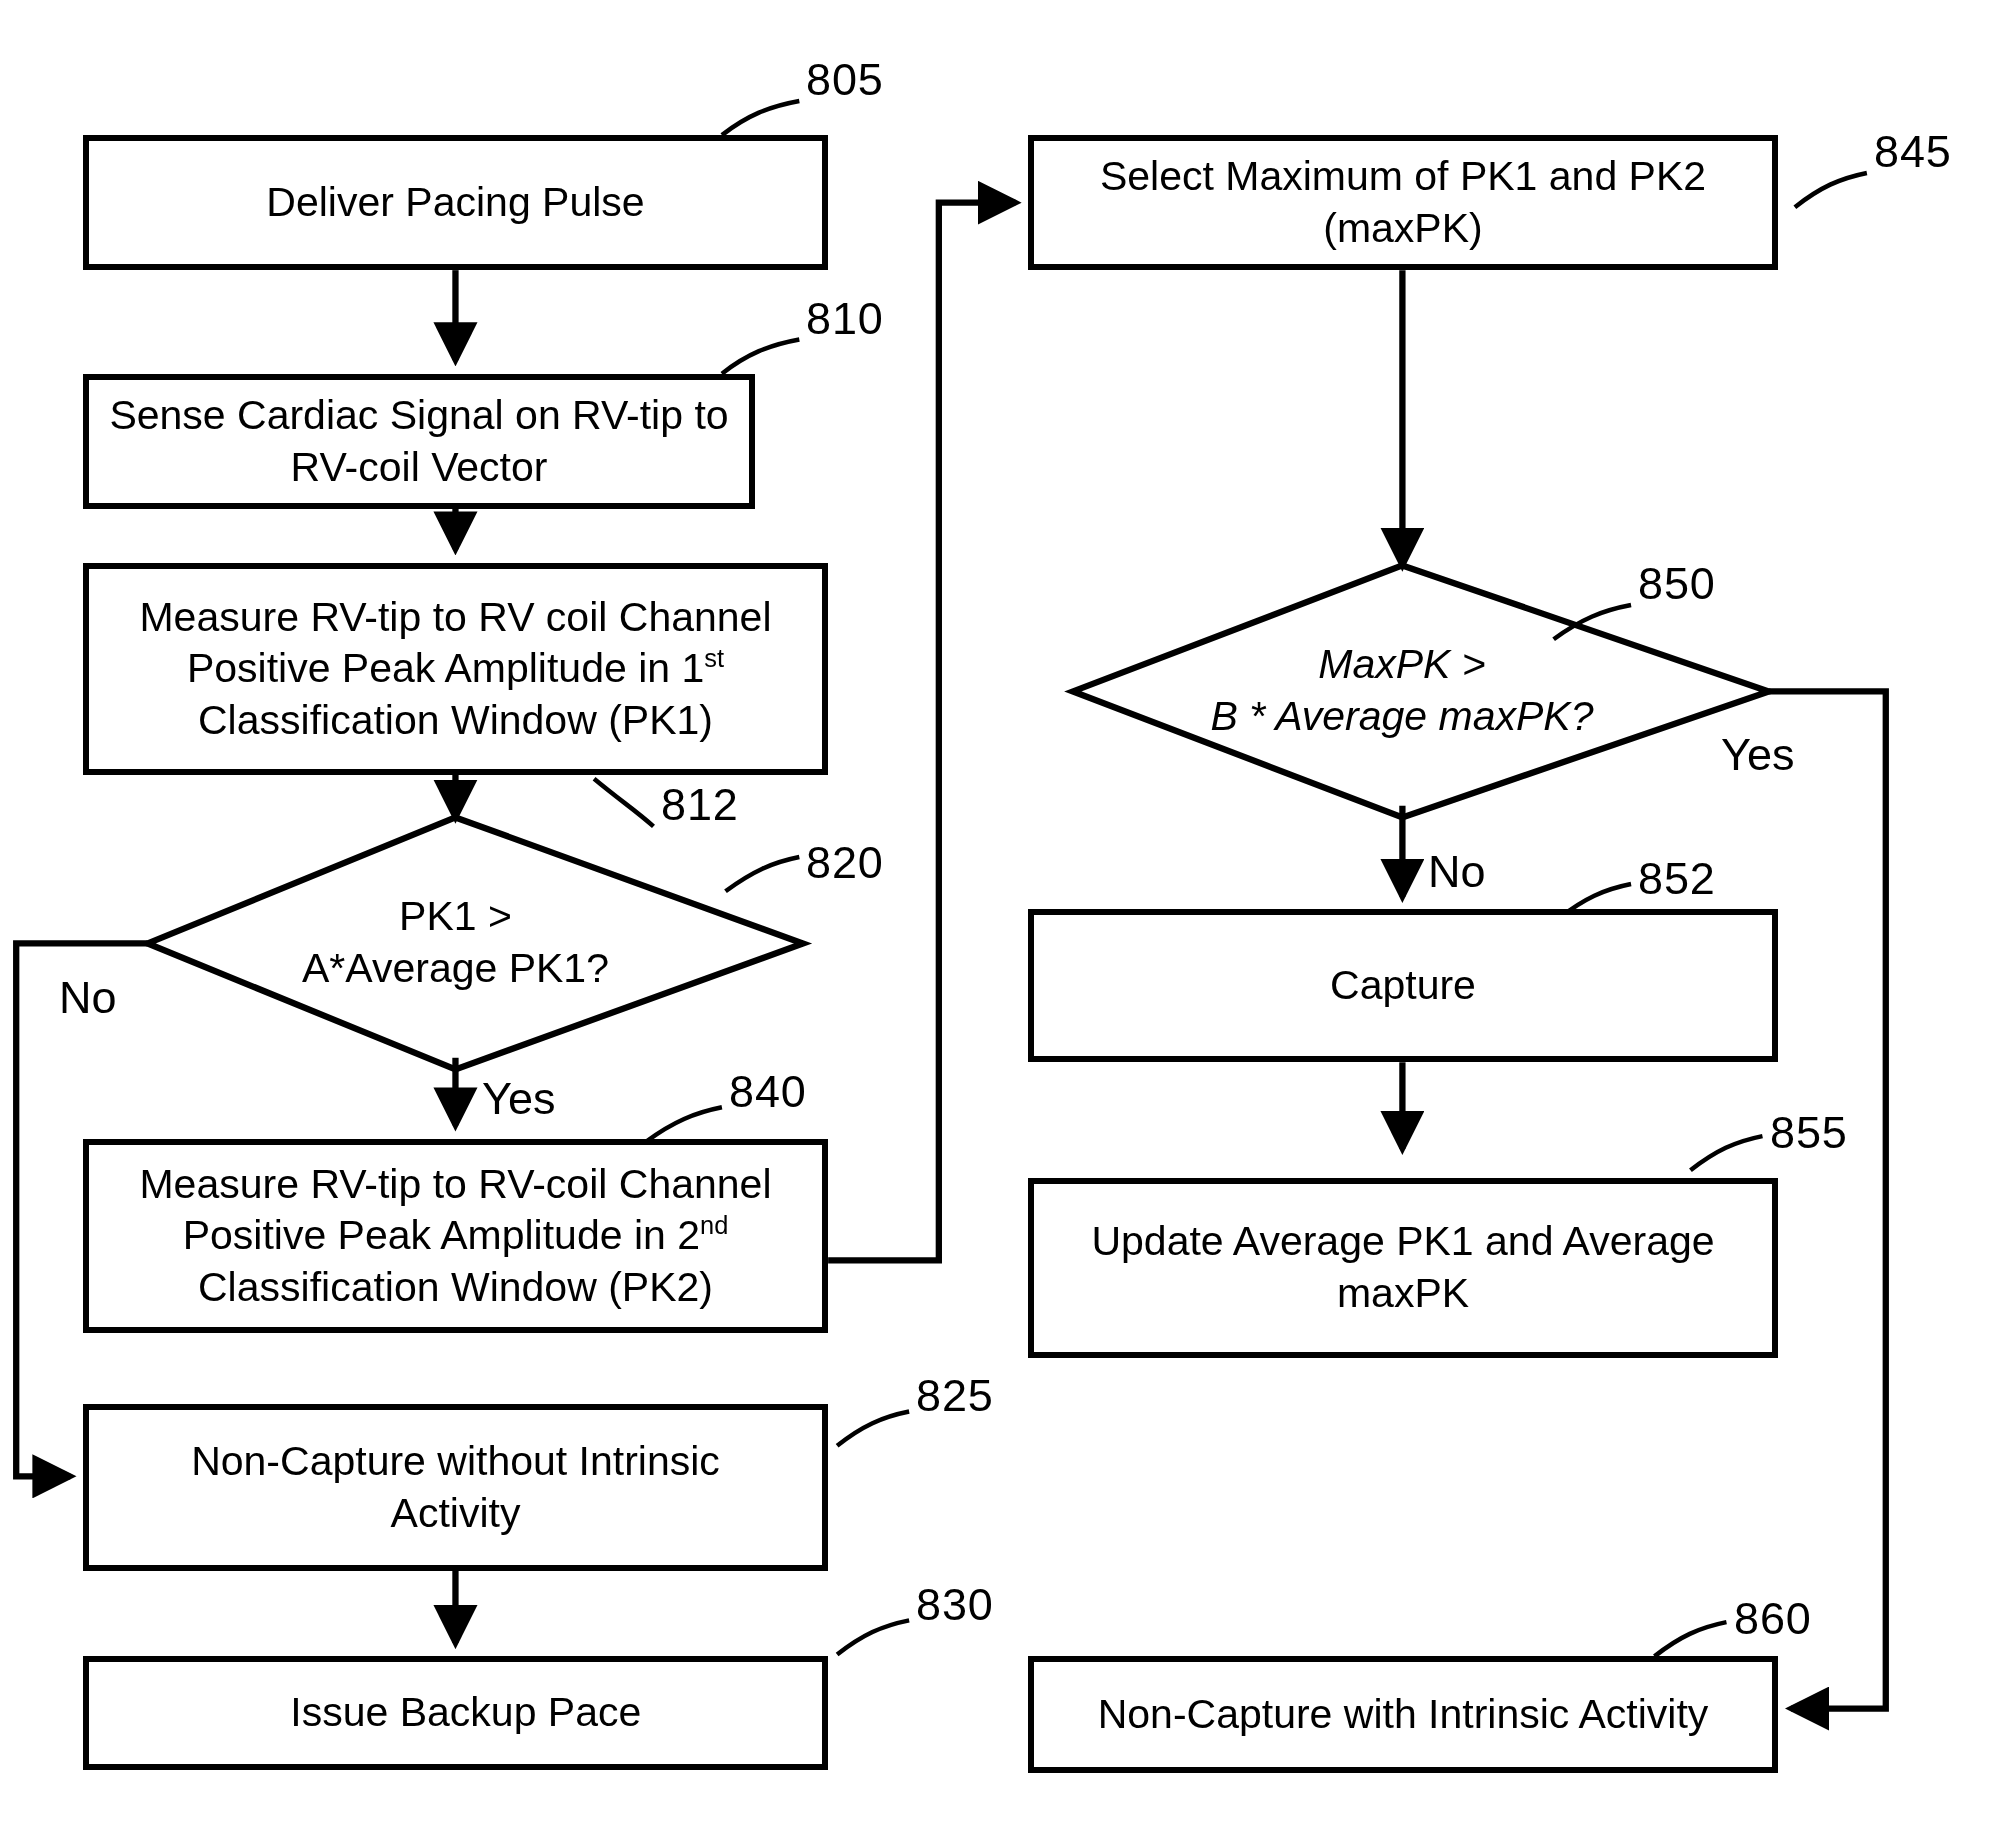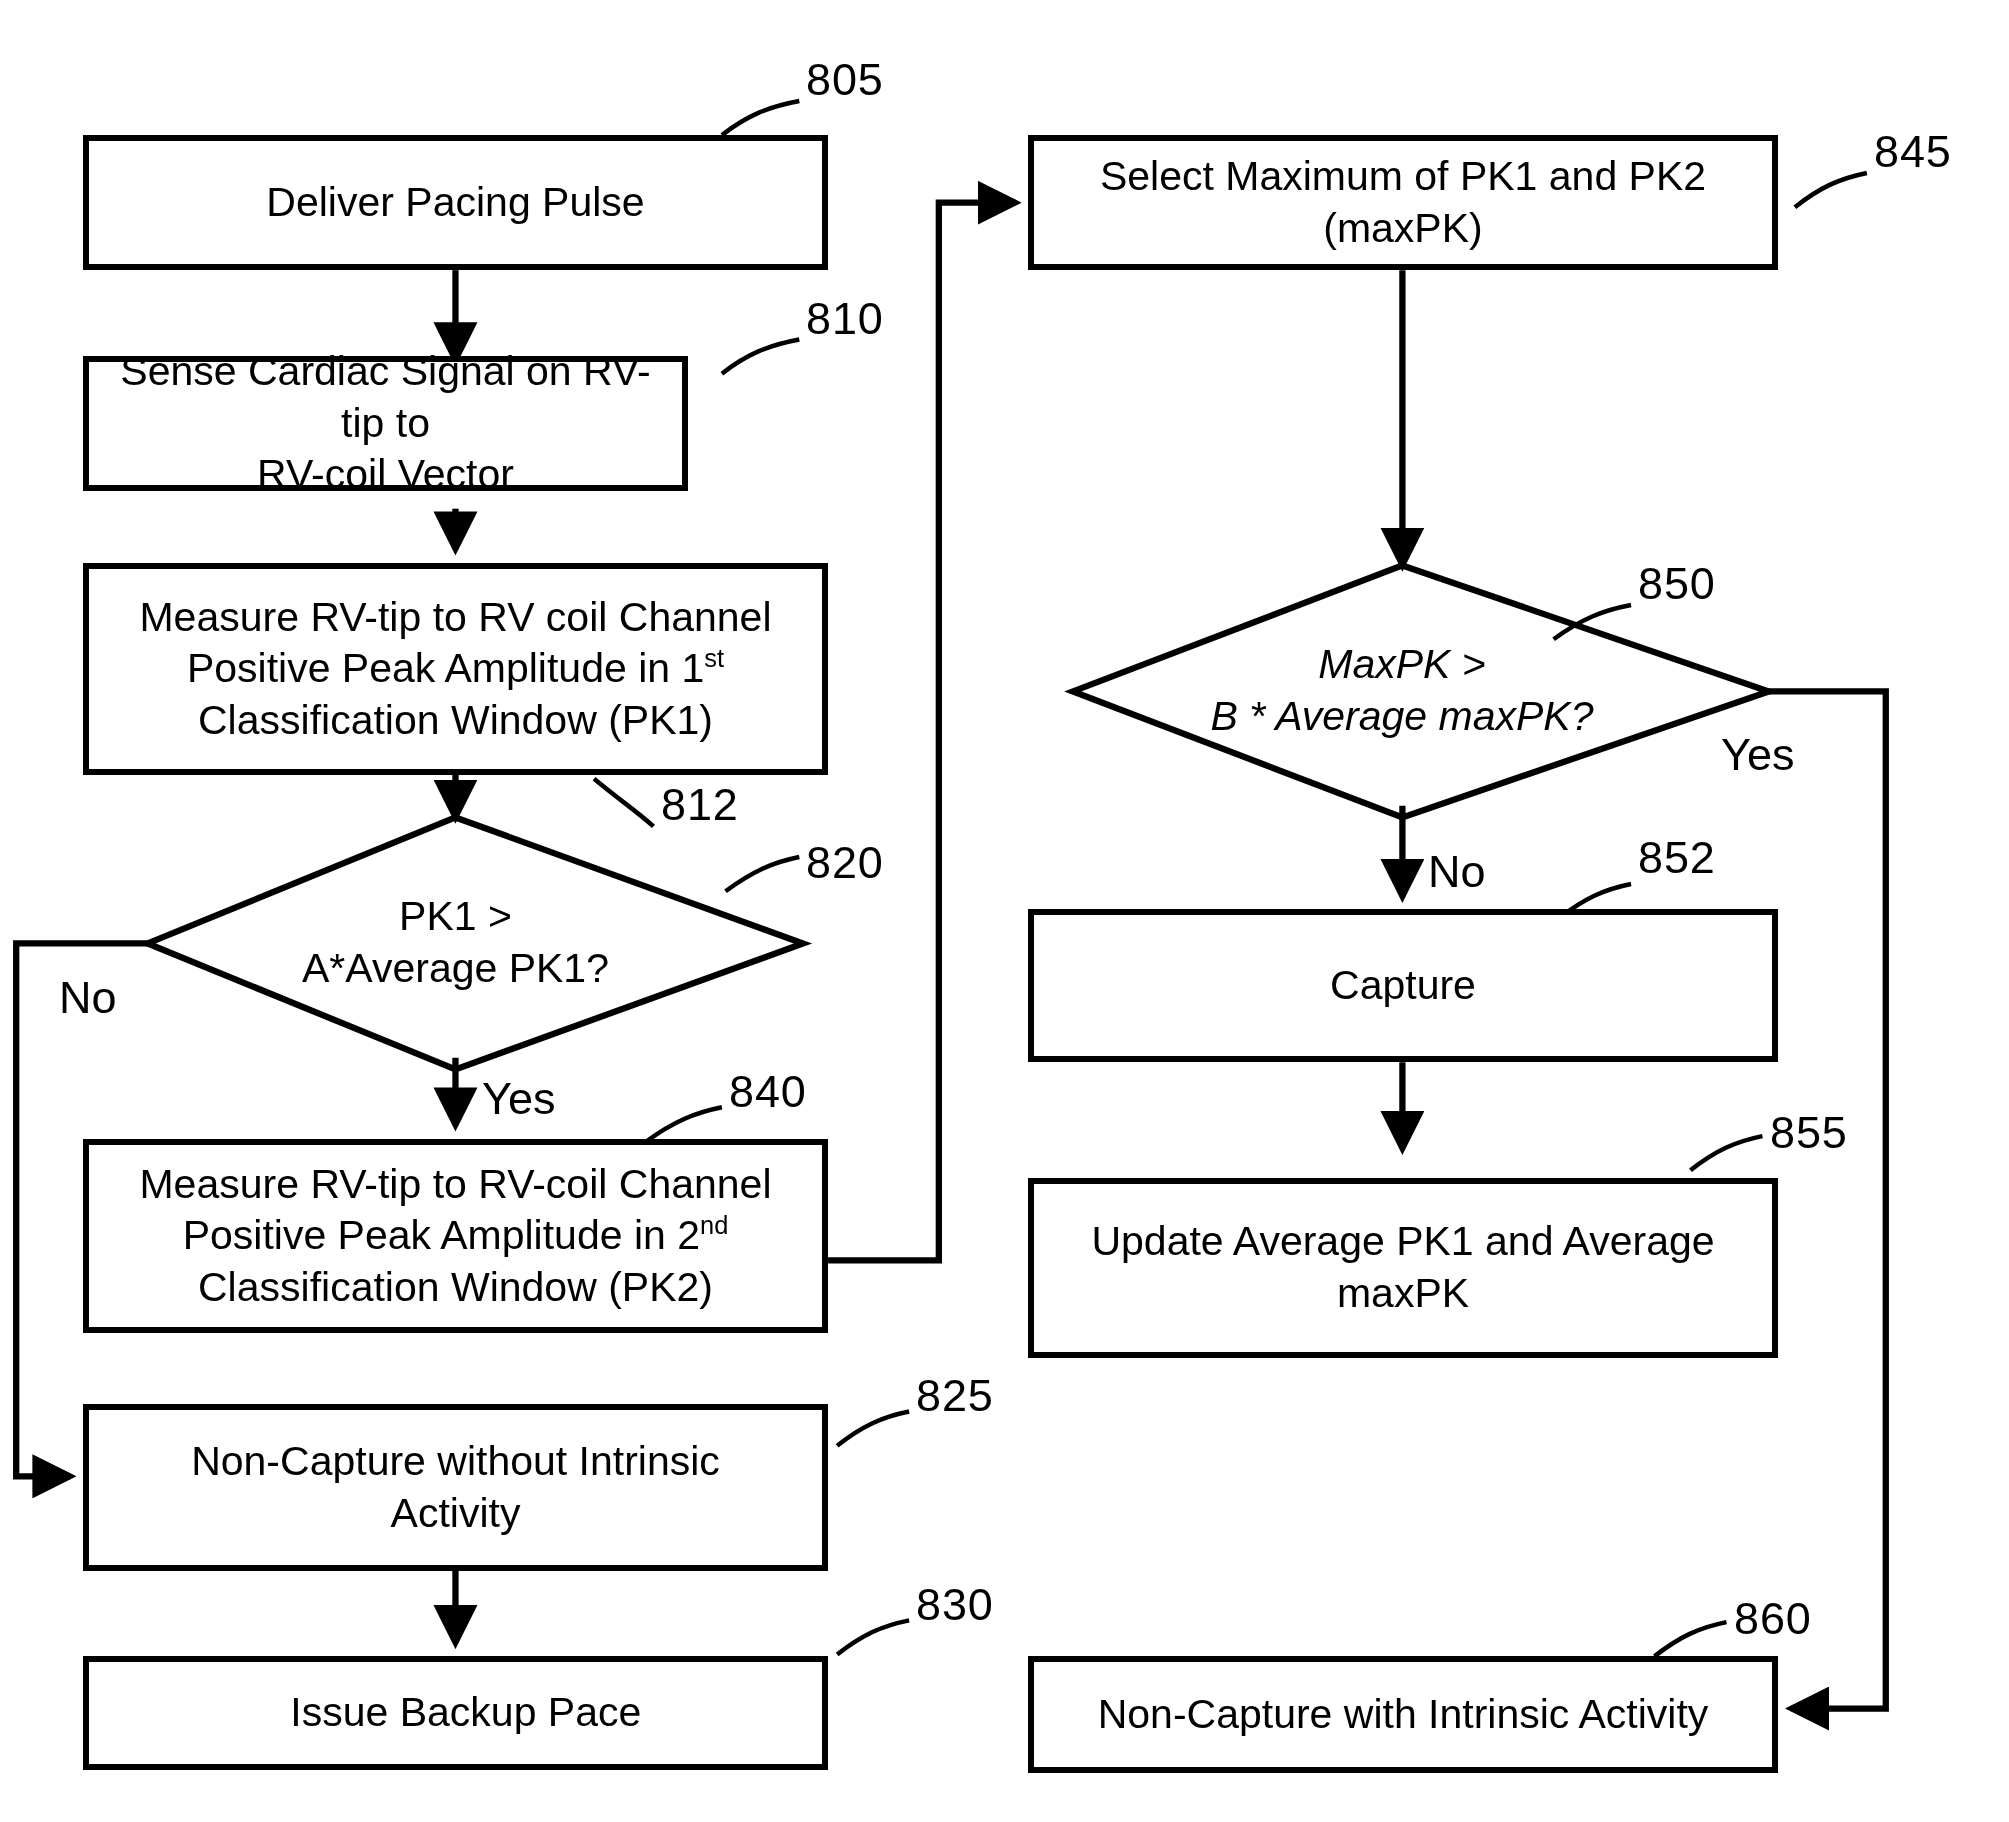--- a/index.html
+++ b/index.html
@@ -101,21 +101,21 @@
       <path d="M1878,1300 C 1906,1278 1928,1268 1958,1262" stroke-width="5"></path>
       <path d="M1838,1840 C 1866,1818 1888,1808 1918,1802" stroke-width="5"></path>
     </g>
   </svg>
 
   <div class="node pbox" style="left:83px;top:135px;width:745px;height:135px;">
     <span>Deliver Pacing Pulse</span>
   </div>
   <div class="reflabel" style="left:806px;top:54px;">805</div>
 
-  <div class="node pbox" style="left:83px;top:356px;width:605px;height:135px;">
+  <div class="node pbox" style="left:83px;top:374px;width:672px;height:135px;">
     <div>
       <div>Sense Cardiac Signal on RV-tip to</div>
       <div>RV-coil Vector</div>
     </div>
   </div>
   <div class="reflabel" style="left:806px;top:293px;">810</div>
 
   <div class="node pbox" style="left:83px;top:563px;width:745px;height:212px;">
     <div>
       <div>Measure RV-tip to RV coil Channel</div>
@@ -171,21 +171,21 @@
       <div>B * Average maxPK?</div>
     </div>
   </div>
   <div class="reflabel" style="left:1638px;top:558px;">850</div>
   <div class="branch" style="left:1721px;top:729px;">Yes</div>
   <div class="branch" style="left:1428px;top:846px;">No</div>
 
   <div class="node pbox" style="left:1028px;top:909px;width:750px;height:153px;">
     <span>Capture</span>
   </div>
-  <div class="reflabel" style="left:1638px;top:832px;text-align:right;">852</div>
+  <div class="reflabel" style="left:1638px;top:853px;text-align:right;">852</div>
 
   <div class="node pbox" style="left:1028px;top:1161px;width:750px;height:180px;margin-top:17px;">
     <div>
       <div>Update Average PK1 and Average</div>
       <div>maxPK</div>
     </div>
   </div>
   <div class="reflabel" style="left:1770px;top:1107px;">855</div>
 
   <div class="node pbox" style="left:1028px;top:1656px;width:750px;height:117px;">

